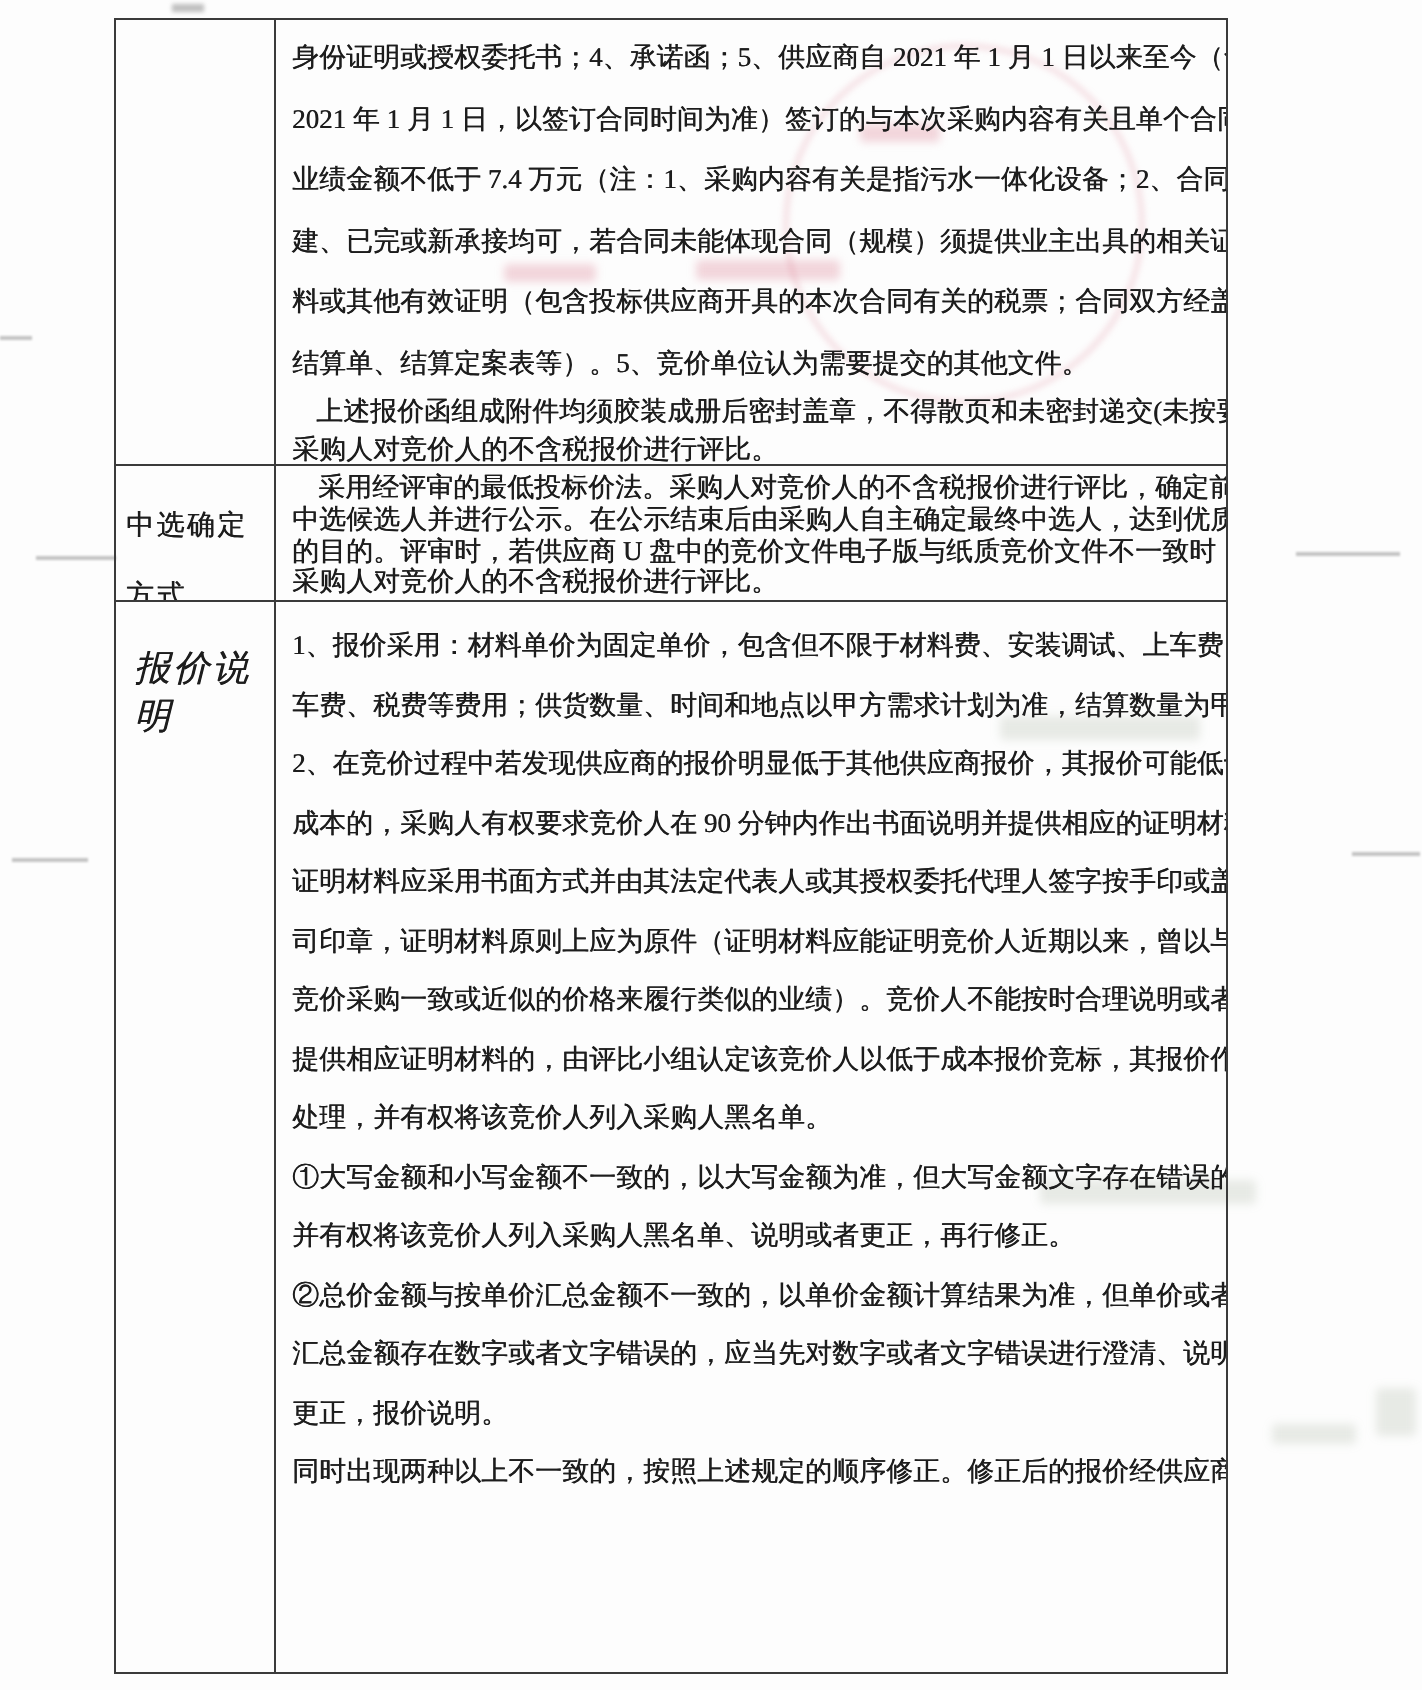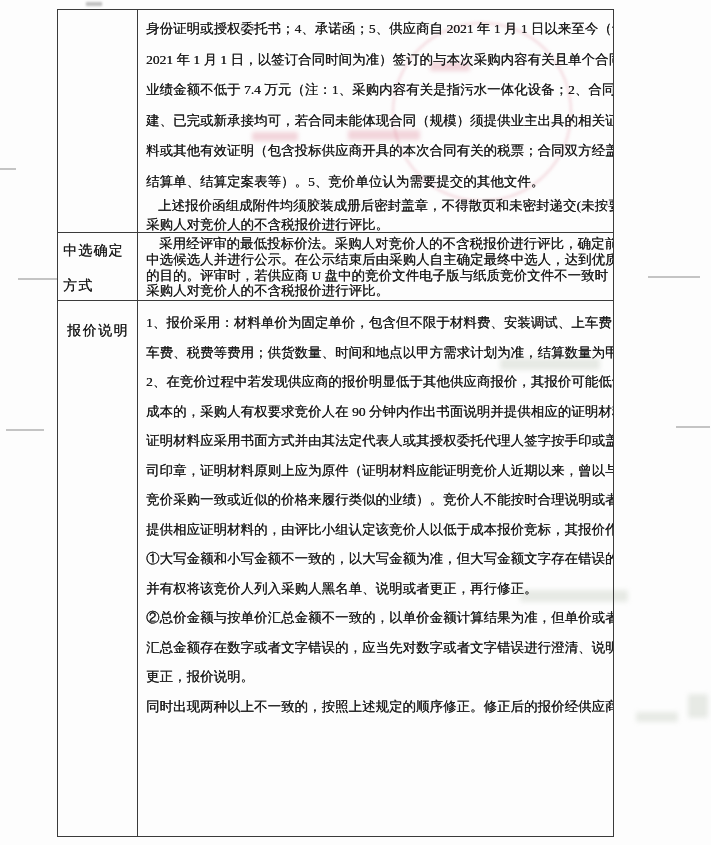--- a/index.html
+++ b/index.html
@@ -26,28 +26,28 @@
   .row2{border-top:1.5px solid #3b3b3b;}
   .row3{border-top:1.5px solid #3b3b3b;}
   .ln{white-space:nowrap;font-size:13.5px;color:#1d1d1d;
       text-shadow:0.25px 0 0 currentColor;}
   
   .r1-content{padding:4px 5px 0 8px;}
   .r1-wide .ln{line-height:30.5px;}
   .r1-tight .ln{line-height:18.5px;}
   .indent1{text-indent:12px;}
   
-  .r2-label{padding:0 0 0 5px;font-size:14px;letter-spacing:1.2px;line-height:35px;
+  .r2-label{padding:13px 0 0 5px;font-size:14px;letter-spacing:1.2px;line-height:35px;
             text-shadow:0.25px 0 0 currentColor;}
   .r2-content{padding:3px 5px 0 8px;}
   .r2-content .ln{line-height:15.8px;}
   .indent2{text-indent:13px;}
   
-  .r3-label{padding:21px 0 0 9px;font-size:14px;letter-spacing:1.5px;
-            text-shadow:0.25px 0 0 currentColor;}
+  .r3-label{padding:21px 0 0 9px;font-size:18px;letter-spacing:1.5px;
+            text-shadow:0.25px 0 0 currentColor;font-style:italic;}
   .r3-content{padding:7px 5px 0 8px;}
   .r3-content .ln{line-height:29.5px;}
 
   
   .stamp-circle{
     position:absolute;left:392px;top:22px;width:176px;height:176px;
     border-radius:50%;border:2.5px solid rgba(219,122,142,0.30);
     filter:blur(1.6px);pointer-events:none;
   }
   .stamp-text{position:absolute;background:rgba(219,122,142,0.30);
@@ -120,20 +120,21 @@
     <div class="cell label row3 r3-label">报价说明</div>
     <div class="cell content row3 r3-content">
       <div class="ln">1、报价采用：材料单价为固定单价，包含但不限于材料费、安装调试、上车费、下</div>
       <div class="ln">车费、税费等费用；供货数量、时间和地点以甲方需求计划为准，结算数量为甲方实</div>
       <div class="ln">2、在竞价过程中若发现供应商的报价明显低于其他供应商报价，其报价可能低于其</div>
       <div class="ln">成本的，采购人有权要求竞价人在 90 分钟内作出书面说明并提供相应的证明材料，</div>
       <div class="ln">证明材料应采用书面方式并由其法定代表人或其授权委托代理人签字按手印或盖公</div>
       <div class="ln">司印章，证明材料原则上应为原件（证明材料应能证明竞价人近期以来，曾以与本次</div>
       <div class="ln">竞价采购一致或近似的价格来履行类似的业绩）。竞价人不能按时合理说明或者不能</div>
       <div class="ln">提供相应证明材料的，由评比小组认定该竞价人以低于成本报价竞标，其报价作无效</div>
+      <div class="ln">处理，并有权将该竞价人列入采购人黑名单。</div>
       <div class="ln">①大写金额和小写金额不一致的，以大写金额为准，但大写金额文字存在错误的，应</div>
       <div class="ln">并有权将该竞价人列入采购人黑名单、说明或者更正，再行修正。</div>
       <div class="ln">②总价金额与按单价汇总金额不一致的，以单价金额计算结果为准，但单价或者单价</div>
       <div class="ln">汇总金额存在数字或者文字错误的，应当先对数字或者文字错误进行澄清、说明或者</div>
       <div class="ln">更正，报价说明。</div>
       <div class="ln">同时出现两种以上不一致的，按照上述规定的顺序修正。修正后的报价经供应商确认</div>
     </div>
 
   </div>
 </div>

